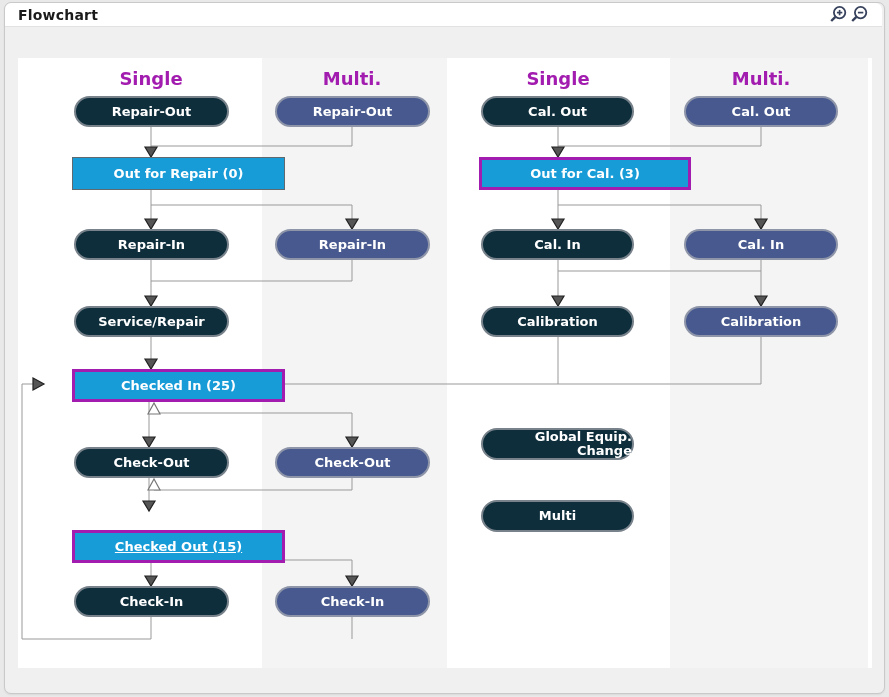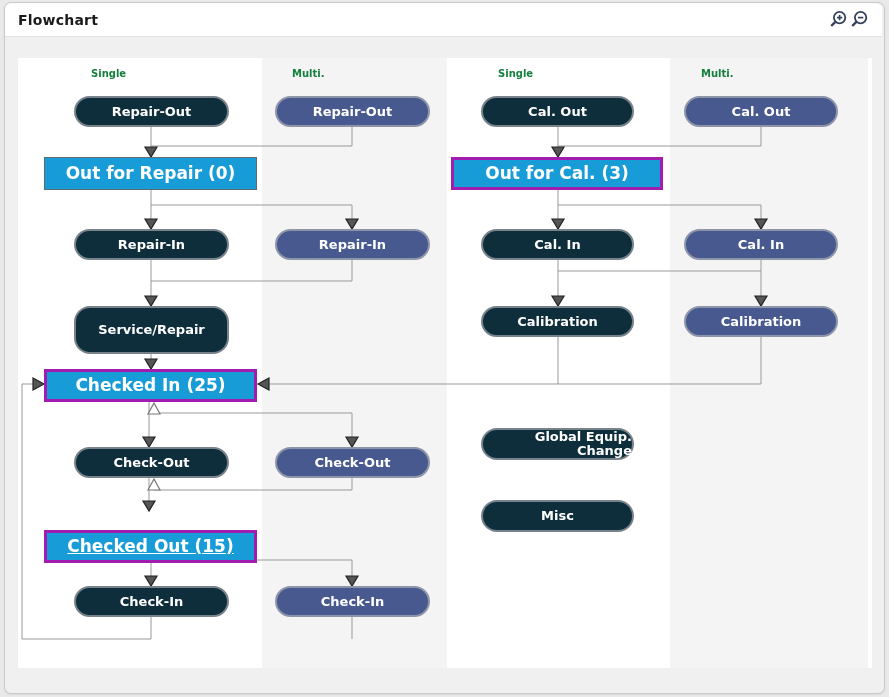--- a/index.html
+++ b/index.html
@@ -1,39 +1,39 @@
 <!DOCTYPE html>
 <html><head>
 <meta charset="utf-8">
 <style>
   html,body{margin:0;padding:0;}
   body{background:#e9e9e9;font-family:"DejaVu Sans","Liberation Sans",sans-serif;}
   .page{position:relative;width:889px;height:697px;overflow:hidden;}
   .panel{position:absolute;left:4px;top:2px;width:879px;height:690px;background:#f0f0f0;
          border:1px solid #c9c9c9;border-radius:7px;z-index:0;box-shadow:0 1px 2px rgba(0,0,0,.07);}
-  .titlebar{position:absolute;left:5px;top:3px;width:877px;height:34px;background:#fff;
+  .titlebar{position:absolute;left:5px;top:3px;width:877px;height:24px;background:#fff;
             border-bottom:1px solid #e2e2e2;border-radius:7px 7px 0 0;display:flex;align-items:center;
             padding:0 13px;box-sizing:border-box;z-index:6;}
   .title{font-weight:bold;font-size:14px;color:#1b1b1b;letter-spacing:.2px;}
   .zoom-btns{margin-left:auto;display:flex;gap:1px;align-items:center;}
   .zoom-btn{width:20px;height:20px;display:flex;align-items:center;justify-content:center;cursor:pointer;}
   .canvas{position:absolute;left:18px;top:58px;width:854px;height:610px;background:#fff;z-index:1;}
   .stripe{position:absolute;top:58px;height:610px;background:#f4f4f4;z-index:2;}
   .stripe.left{left:262px;width:185px;}
   .stripe.right{left:670px;width:198px;}
   svg.wires{position:absolute;left:0;top:0;z-index:3;}
-  .col-header{position:absolute;width:120px;font-weight:bold;font-size:10px;color:#15803d;
-              text-align:left;z-index:4;}
+  .col-header{position:absolute;width:120px;font-weight:bold;font-size:18px;color:#a21caf;
+              text-align:center;z-index:4;}
   .pill,.status{position:absolute;display:flex;align-items:center;justify-content:center;
         color:#fff;font-weight:bold;font-size:13px;box-sizing:border-box;z-index:4;cursor:pointer;
         text-align:center;line-height:1.05;}
   .pill{border-radius:16px;text-align:right;}
   .pill.dark{background:#0e2e3c;border:2px solid #78828b;}
   .pill.multi{background:#47598e;border:2px solid #8e95a9;}
-  .status{background:#189cd8;border:1px solid #5f6a70;font-size:17px;}
+  .status{background:#189cd8;border:1px solid #5f6a70;font-size:13px;margin-left:28px;}
   .status.hl{border:3px solid #a21caf;}
 </style>
 </head>
 <body>
 
 <div class="page">
   <div class="panel"></div>
 
   <div class="titlebar">
     <span class="title">Flowchart</span>
@@ -121,30 +121,30 @@
   <div class="col-header" style="left:91px;top:68px;">Single</div>
   <div class="col-header" style="left:292px;top:68px;">Multi.</div>
   <div class="col-header" style="left:498px;top:68px;">Single</div>
   <div class="col-header" style="left:701px;top:68px;">Multi.</div>
 
   <div class="pill dark" style="left:74px;top:96px;width:155px;height:31px;">Repair-Out</div>
   <div class="pill multi" style="left:275px;top:96px;width:155px;height:31px;">Repair-Out</div>
   <div class="status" style="left:44px;top:157px;width:213px;height:33px;">Out for Repair (0)</div>
   <div class="pill dark" style="left:74px;top:229px;width:155px;height:31px;">Repair-In</div>
   <div class="pill multi" style="left:275px;top:229px;width:155px;height:31px;">Repair-In</div>
-  <div class="pill dark" style="left:74px;top:306px;width:155px;height:48px;">Service/Repair</div>
+  <div class="pill dark" style="left:74px;top:306px;width:155px;height:31px;">Service/Repair</div>
   <div class="status hl" style="left:44px;top:369px;width:213px;height:33px;">Checked In (25)</div>
   <div class="pill dark" style="left:74px;top:447px;width:155px;height:31px;">Check-Out</div>
   <div class="pill multi" style="left:275px;top:447px;width:155px;height:31px;">Check-Out</div>
   <div class="status hl" style="left:44px;top:530px;width:213px;height:33px;text-decoration:underline;">Checked Out (15)</div>
   <div class="pill dark" style="left:74px;top:586px;width:155px;height:31px;">Check-In</div>
   <div class="pill multi" style="left:275px;top:586px;width:155px;height:31px;">Check-In</div>
 
   <div class="pill dark" style="left:481px;top:96px;width:153px;height:31px;">Cal. Out</div>
   <div class="pill multi" style="left:684px;top:96px;width:154px;height:31px;">Cal. Out</div>
   <div class="status hl" style="left:451px;top:157px;width:212px;height:33px;">Out for Cal. (3)</div>
   <div class="pill dark" style="left:481px;top:229px;width:153px;height:31px;">Cal. In</div>
   <div class="pill multi" style="left:684px;top:229px;width:154px;height:31px;">Cal. In</div>
   <div class="pill dark" style="left:481px;top:306px;width:153px;height:31px;">Calibration</div>
   <div class="pill multi" style="left:684px;top:306px;width:154px;height:31px;">Calibration</div>
   <div class="pill dark" style="left:481px;top:428px;width:153px;height:32px;">Global Equip. Change</div>
-  <div class="pill dark" style="left:481px;top:500px;width:153px;height:32px;">Misc</div>
+  <div class="pill dark" style="left:481px;top:500px;width:153px;height:32px;">Multi</div>
 </div>
 
 </body></html>

